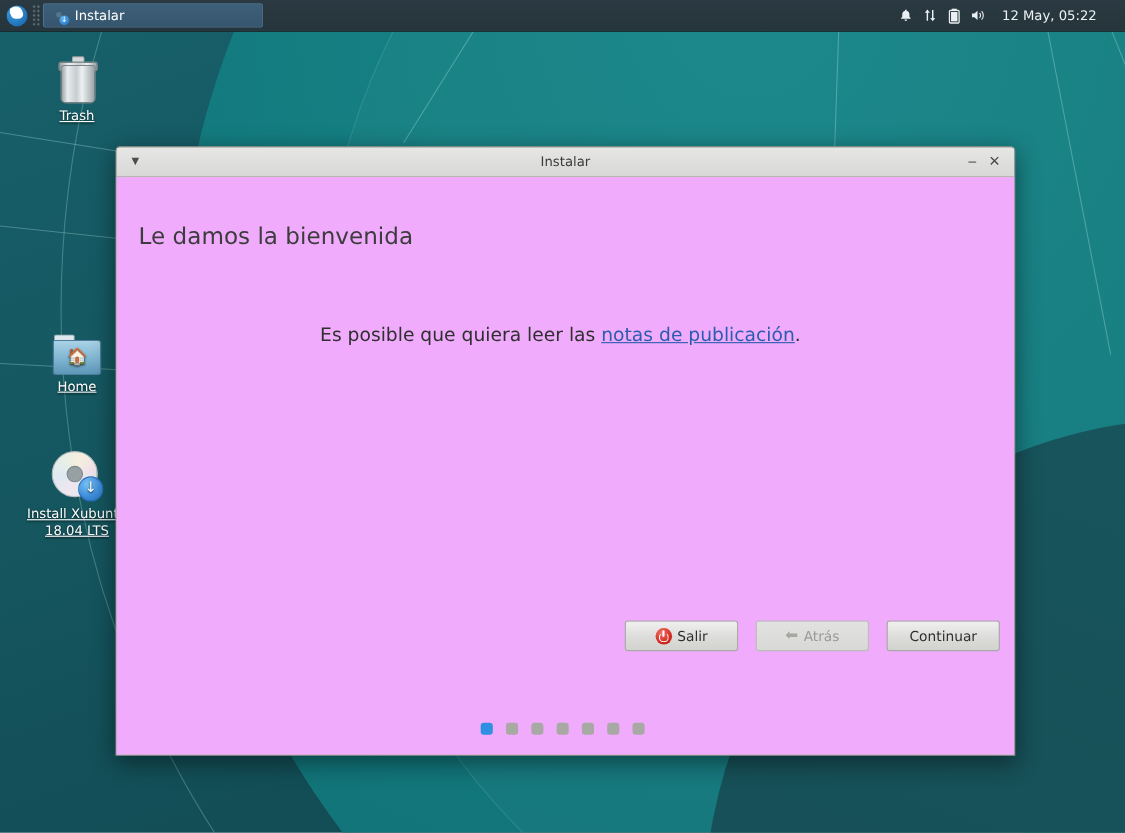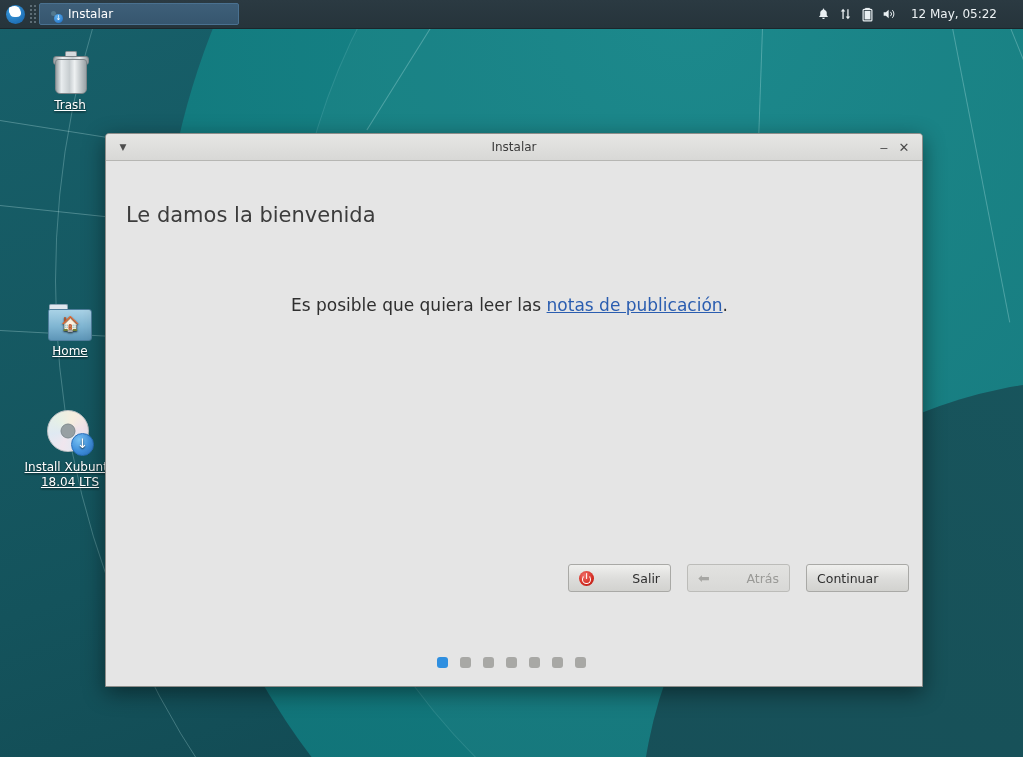--- a/index.html
+++ b/index.html
@@ -313,21 +313,21 @@
   }
   .win-btn {
     width: 20px; height: 22px;
     display: flex; align-items: center; justify-content: center;
     color: #4a4a4a;
     font-size: 13px;
   }
   #dialog-body {
     flex: 1 1 auto;
     position: relative;
-    background: #e5e5e5;
+    background: #f0abfc;
   }
   #page-title {
     position: absolute; left: 20px; top: 42px;
     font-size: 21px;
     color: #3c3c3c;
   }
   #lang-list {
     position: absolute;
     left: 19px; top: 116px;
     width: 135px; height: 251px;
@@ -364,21 +364,21 @@
     position: absolute;
     left: 462px; top: 403px;
     display: flex; gap: 16px;
   }
   .btn {
     height: 28px;
     min-width: 103px;
     border: 1px solid #a9a9a6;
     border-radius: 3px;
     background: linear-gradient(to bottom, #f0f0ee 0%, #dcdcda 55%, #d2d2cf 100%);
-    display: flex; align-items: center; justify-content: space-between;
+    display: flex; align-items: center; justify-content: center;
     gap: 5px;
     font-size: 12.5px;
     color: #2e2e2e;
     box-sizing: border-box;
     padding: 0 10px;
   }
   .btn.disabled {
     color: #9a9a97;
     background: linear-gradient(to bottom, #e2e2e0 0%, #d8d8d6 100%);
     border-color: #bcbcb9;

